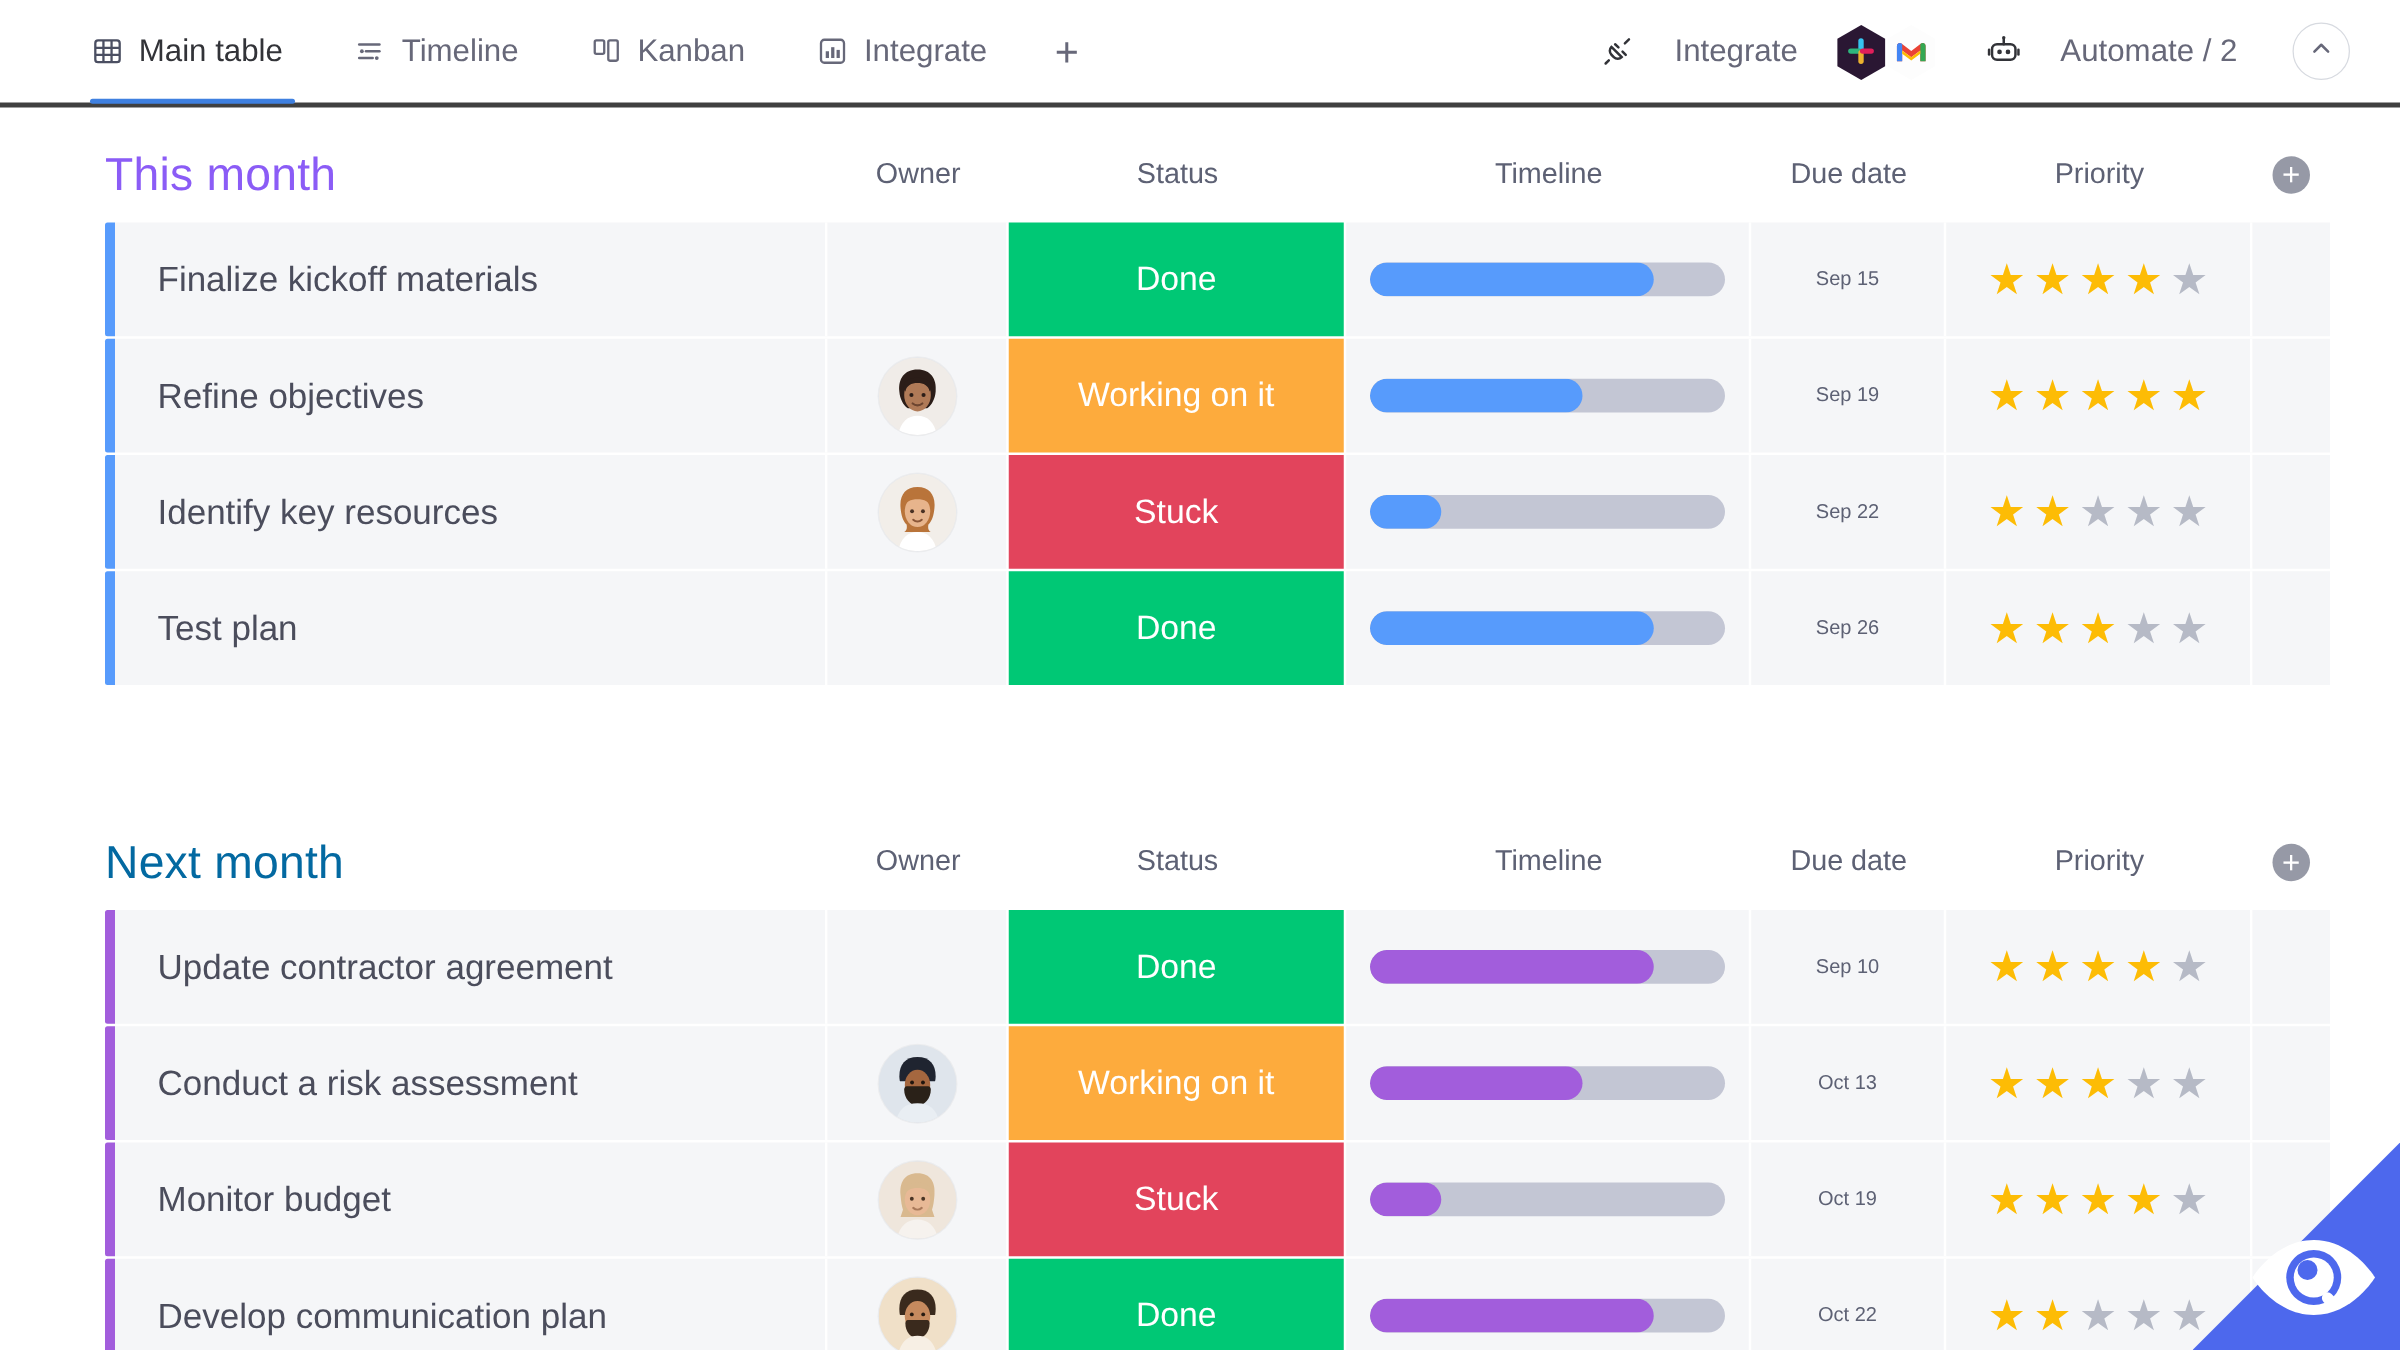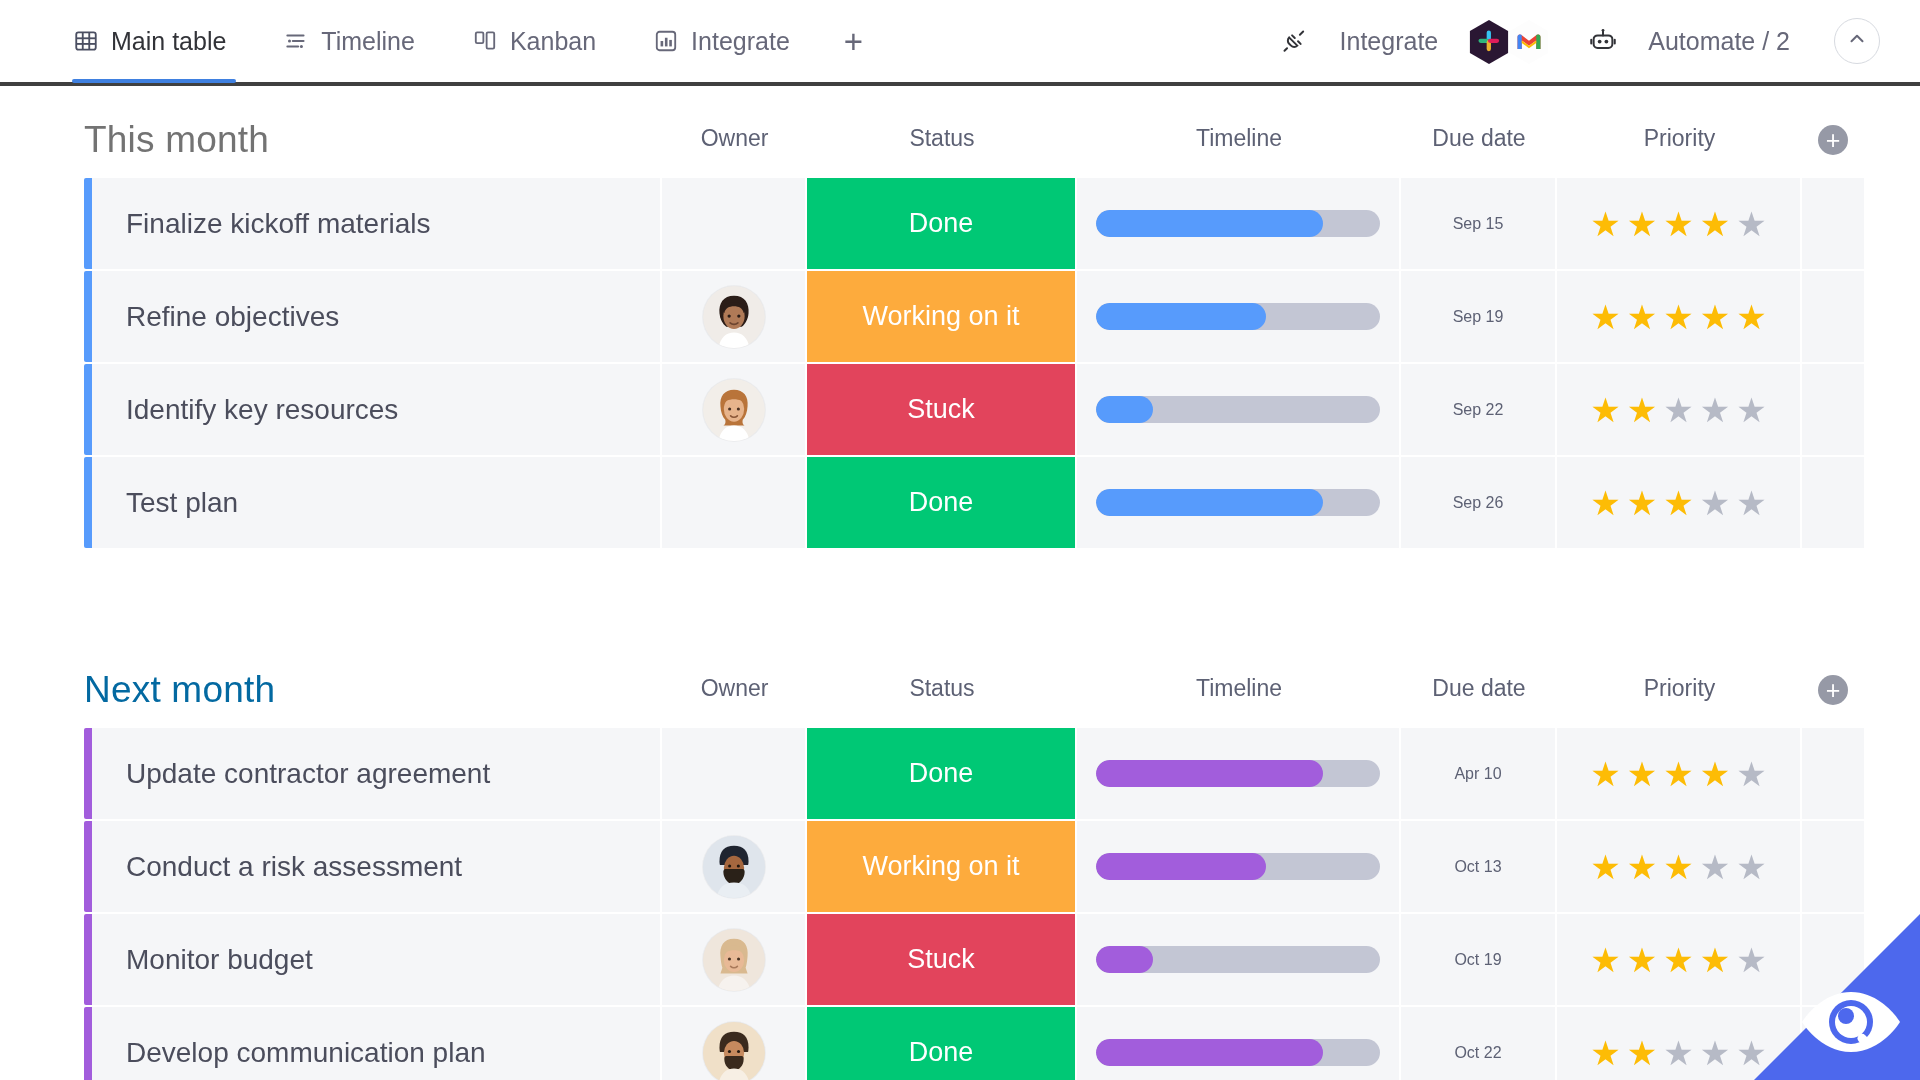--- a/index.html
+++ b/index.html
@@ -70,21 +70,21 @@
   .group { padding: 0 56px 0 84px; }
   .group-head {
     display: flex; align-items: center;
     height: 72px;
     margin-top: 18px;
   }
   .group-title {
     font-size: 37px; letter-spacing: .2px;
     white-space: nowrap;
   }
-  .gt-blue { color: #737373; text-align: right; }
+  .gt-blue { color: #8b5cf6; text-align: right; }
   .gt-purple { color: #0369a1; }
 
   .colhead {
     display: flex; 
     flex: 1;
   }
   .ch {
     font-size: 23px; color: #5d6174; text-align: center;
     flex: 0 0 auto;
   }
@@ -442,21 +442,21 @@
         <div class="row">
           <div class="colorbar cb-purple"></div>
           <div class="cell name">Update contractor agreement</div>
           <div class="cell owner"></div>
           <div class="cell status" style="background:#00c875">Done</div>
           <div class="cell timeline">
             <div class="bar">
                 <i style="width:80%;background:#a25ddc"></i>
               </div>
           </div>
-          <div class="cell due">Apr 10</div>
+          <div class="cell due">Sep 10</div>
           <div class="cell priority">
             <span class="star on">★</span>
             <span class="star on">★</span>
             <span class="star on">★</span>
             <span class="star on">★</span>
             <span class="star off">★</span>
           </div>
           <div class="cell tail"></div>
         </div>
 

